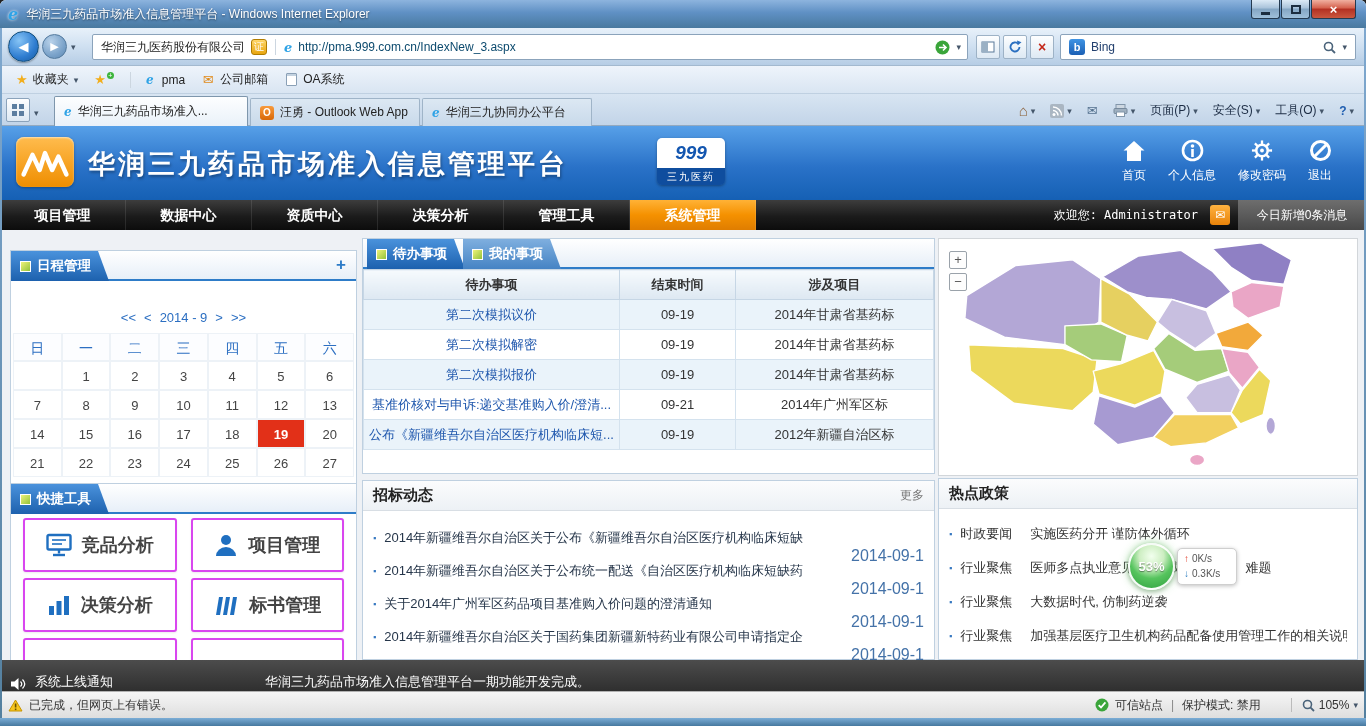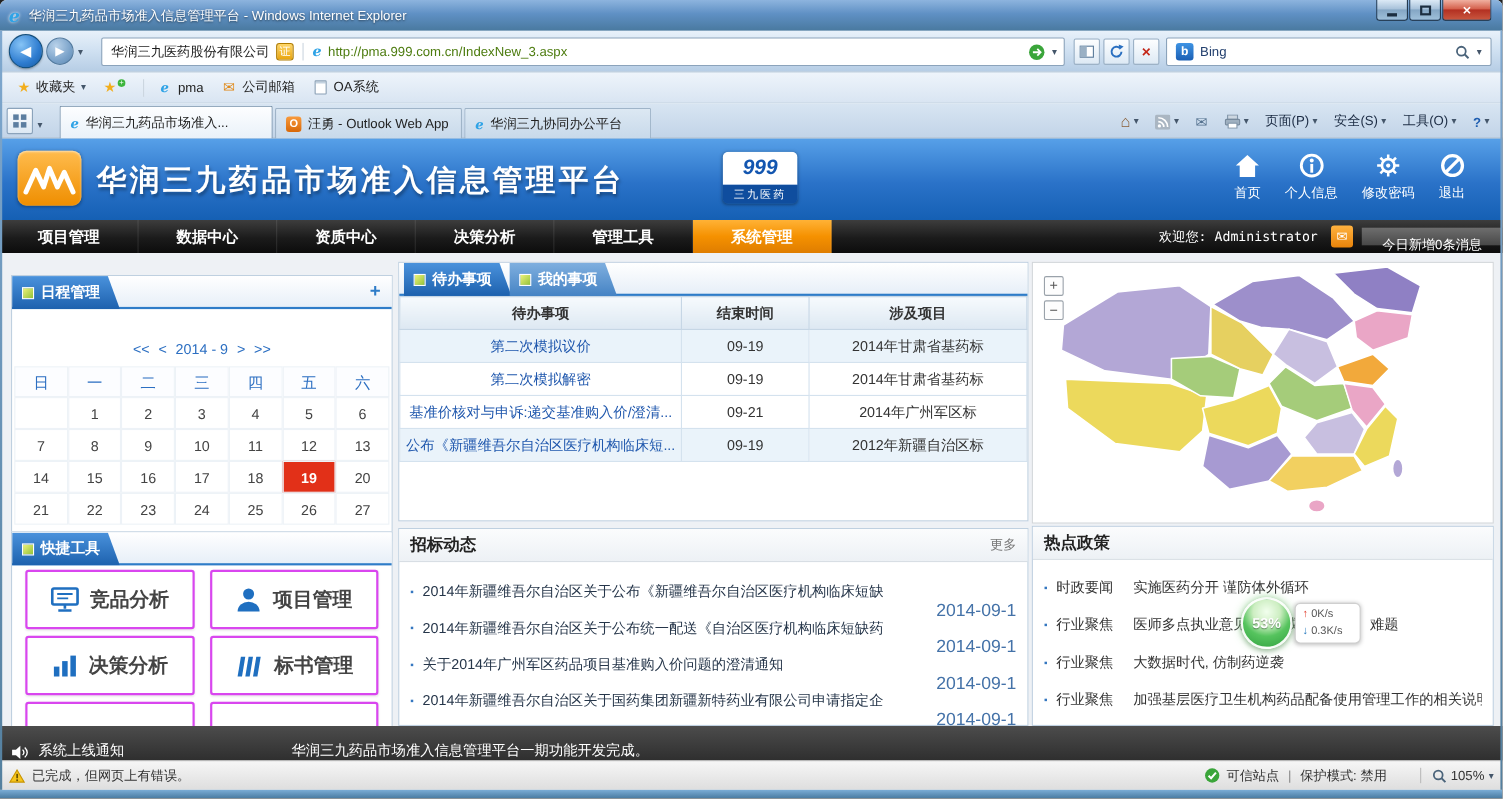--- a/index.html
+++ b/index.html
@@ -23,21 +23,21 @@
 
 #navbar{position:absolute;left:0;top:28px;width:1366px;height:38px;background:linear-gradient(180deg,#e8f1fa 0%,#cfe0f1 50%,#b6cde5 100%);border-bottom:1px solid #a3b9cf;}
 #back-btn{position:absolute;left:8px;top:3px;width:31px;height:31px;border-radius:50%;background:radial-gradient(circle at 35% 30%,#86c4f6,#2e7cd0 60%,#175a9e);border:1px solid #14507e;box-shadow:0 1px 2px rgba(0,0,0,.35);color:#fff;display:flex;align-items:center;justify-content:center;font-size:13px;}
 #fwd-btn{position:absolute;left:42px;top:6px;width:25px;height:25px;border-radius:50%;background:radial-gradient(circle at 35% 30%,#b9d2ea,#7ba3ca 60%,#5d88b2);border:1px solid #537a9e;color:#fff;display:flex;align-items:center;justify-content:center;font-size:11px;}
 #hist-dd{position:absolute;left:71px;top:14px;}
 #addr{position:absolute;left:92px;top:6px;width:876px;height:26px;background:#fff;border:1px solid #8ba3bb;border-radius:2px;display:flex;align-items:center;padding:0 6px 0 8px;}
 #cert-name{color:#1b1b1b;}
 #cert-badge{margin-left:6px;width:16px;height:16px;background:linear-gradient(180deg,#ffd76a,#e8a50f);border:1px solid #b07c00;border-radius:3px;color:#fff;font-size:10px;display:flex;align-items:center;justify-content:center;}
 .vsep{width:1px;height:16px;background:#ccd6e0;margin:0 8px;}
 #addr .ie-e{font-size:13px;}
-#url-text{color:#4d7c0f;margin-left:6px;flex:1;overflow:hidden;white-space:nowrap;}
+#url-text{color:#0c4a6e;margin-left:6px;flex:1;overflow:hidden;white-space:nowrap;}
 #go-ic{margin-right:6px;}
 .navbtn{position:absolute;top:7px;width:24px;height:24px;border:1px solid #9db2c6;border-radius:2px;background:linear-gradient(180deg,#fdfeff,#dde9f4);display:flex;align-items:center;justify-content:center;}
 #compat-btn{left:976px;}
 #refresh-btn{left:1003px;}
 #stop-btn{left:1030px;color:#c42718;font-weight:bold;font-size:14px;}
 #search{position:absolute;left:1060px;top:6px;width:296px;height:26px;background:#fff;border:1px solid #8ba3bb;border-radius:2px;display:flex;align-items:center;padding:0 8px;}
 #bing-ic{width:16px;height:16px;border-radius:3px;background:linear-gradient(180deg,#3f94e4,#1b5fb4);color:#fff;font-weight:bold;font-size:11px;display:flex;align-items:center;justify-content:center;margin-right:6px;}
 #search-text{color:#23406e;flex:1;}
 #search .mag{margin:0 6px;}
 
@@ -81,21 +81,21 @@
 .ban-act{display:flex;flex-direction:column;align-items:center;gap:5px;color:#fff;}
 .ban-act .cap{font-size:12px;white-space:nowrap;}
 
 
 #menubar{position:absolute;left:0;top:200px;width:1366px;height:30px;background:linear-gradient(180deg,#3d3d3d,#1b1b1b 55%,#0c0c0c);display:flex;align-items:center;}
 .menu-item{width:126px;height:30px;line-height:30px;text-align:center;color:#fff;font-size:14px;font-weight:bold;border-right:1px solid rgba(255,255,255,.1);}
 .menu-item.active{background:linear-gradient(180deg,#ffb236,#f59100 50%,#df7d00);}
 #menu-right{margin-left:auto;display:flex;align-items:center;height:30px;justify-content:flex-end;}
 #welcome{font-family:"DejaVu Sans Mono","Liberation Mono",monospace;color:#fff;margin-right:12px;}
 #env-ic{width:20px;height:20px;border-radius:3px;background:linear-gradient(180deg,#ffb240,#e8830a);color:#fff;font-size:12px;display:flex;align-items:center;justify-content:center;margin-right:8px;}
-#ticker{width:128px;height:16px;line-height:30px;text-align:center;color:#fff;background:linear-gradient(180deg,#6e6e6e,#484848);}
+#ticker{width:128px;height:30px;line-height:30px;text-align:center;color:#fff;background:linear-gradient(180deg,#6e6e6e,#484848);}
 
 
 #content{position:absolute;left:0;top:230px;width:1366px;height:430px;background:#eef1f5;overflow:hidden;}
 .panel{position:absolute;background:#fff;border:1px solid #bfd0e0;}
 .panel-head{position:relative;height:30px;background:linear-gradient(180deg,#ffffff,#e7eff8);border-bottom:2px solid #2e7cc8;}
 .ptab{position:absolute;left:0;top:0;height:30px;padding:0 18px 0 9px;color:#fff;font-weight:bold;font-size:13.5px;display:flex;align-items:center;gap:6px;background:linear-gradient(180deg,#4a92dc,#1d61ae);clip-path:polygon(0 0,calc(100% - 11px) 0,100% 100%,0 100%);}
 .ptab.second{background:linear-gradient(180deg,#7fafdf,#4583c4);}
 .ptab-ic{width:11px;height:11px;background:linear-gradient(135deg,#eef27a,#93c23a);border:1px solid #fff;}
 .head-plus{position:absolute;right:10px;top:4px;color:#2e7cc8;font-weight:bold;font-size:17px;}
 
@@ -529,20 +529,25 @@
           <tr class="alt">
             <td class="link">第二次模拟议价</td>
             <td>09-19</td>
             <td>2014年甘肃省基药标</td>
           </tr>
           <tr>
             <td class="link">第二次模拟解密</td>
             <td>09-19</td>
             <td>2014年甘肃省基药标</td>
           </tr>
+          <tr class="alt">
+            <td class="link">第二次模拟报价</td>
+            <td>09-19</td>
+            <td>2014年甘肃省基药标</td>
+          </tr>
           <tr>
             <td class="link">基准价核对与申诉:递交基准购入价/澄清...</td>
             <td>09-21</td>
             <td>2014年广州军区标</td>
           </tr>
           <tr class="alt">
             <td class="link">公布《新疆维吾尔自治区医疗机构临床短...</td>
             <td>09-19</td>
             <td>2012年新疆自治区标</td>
           </tr>

